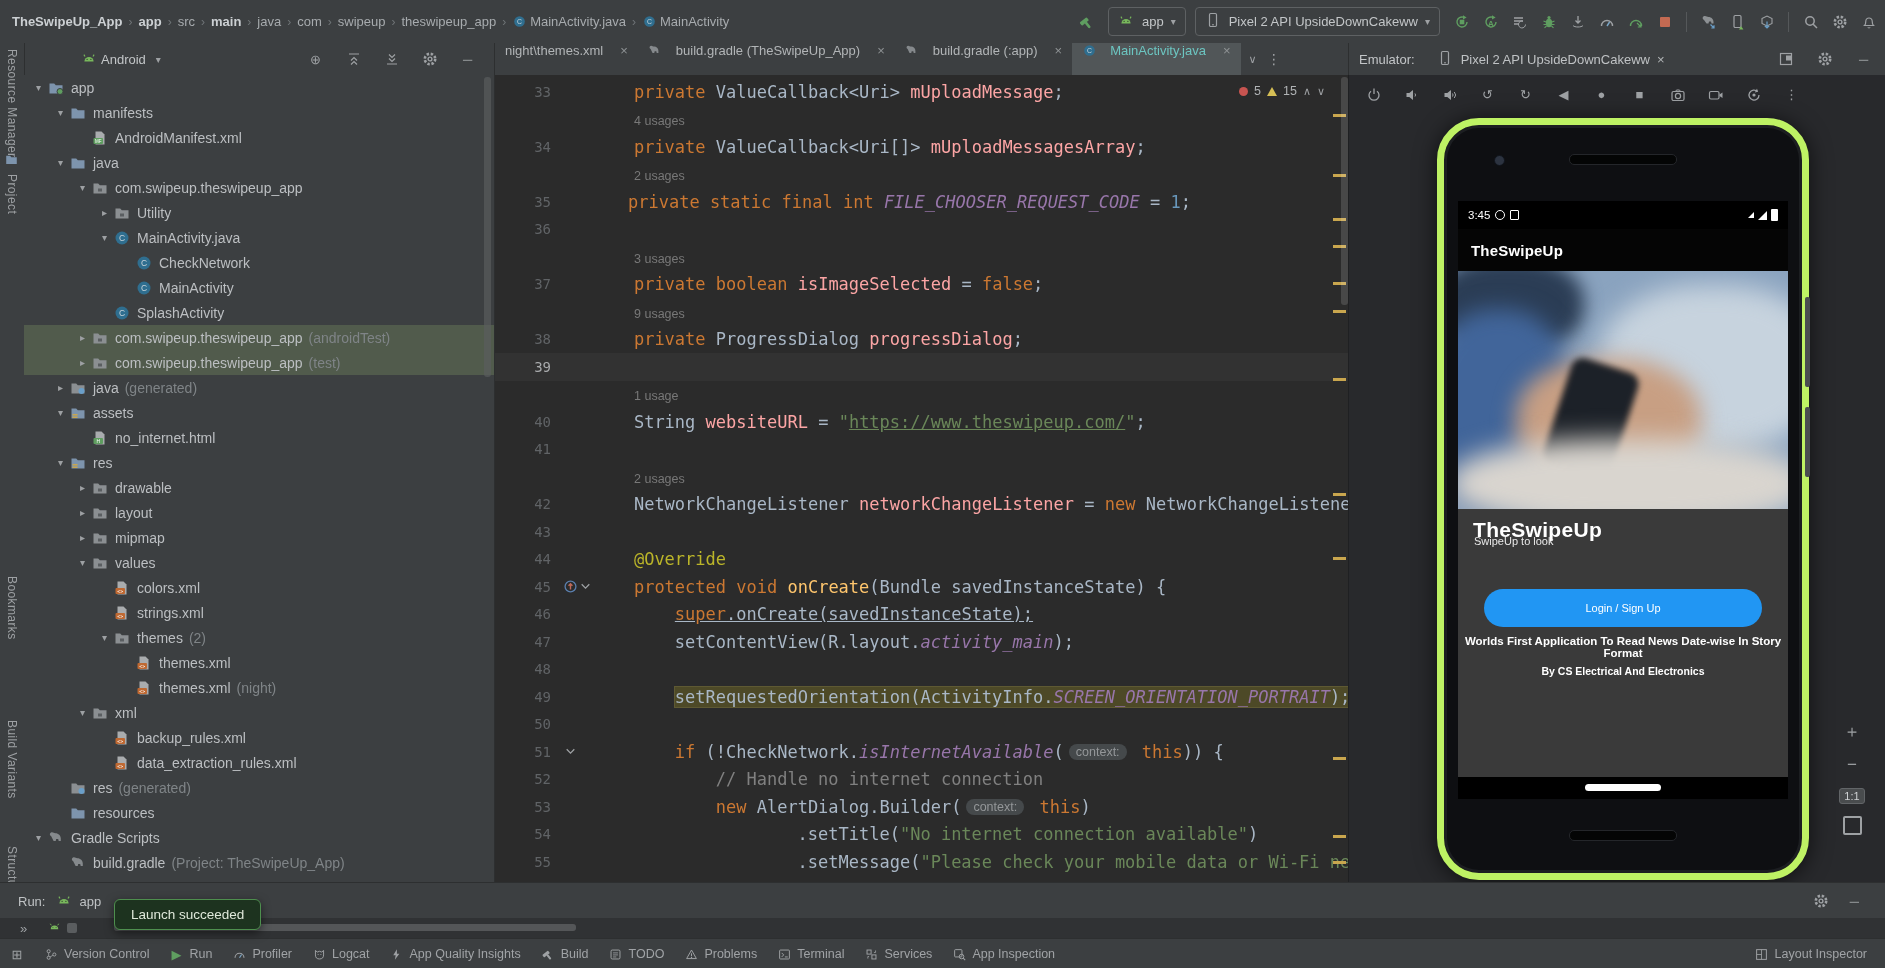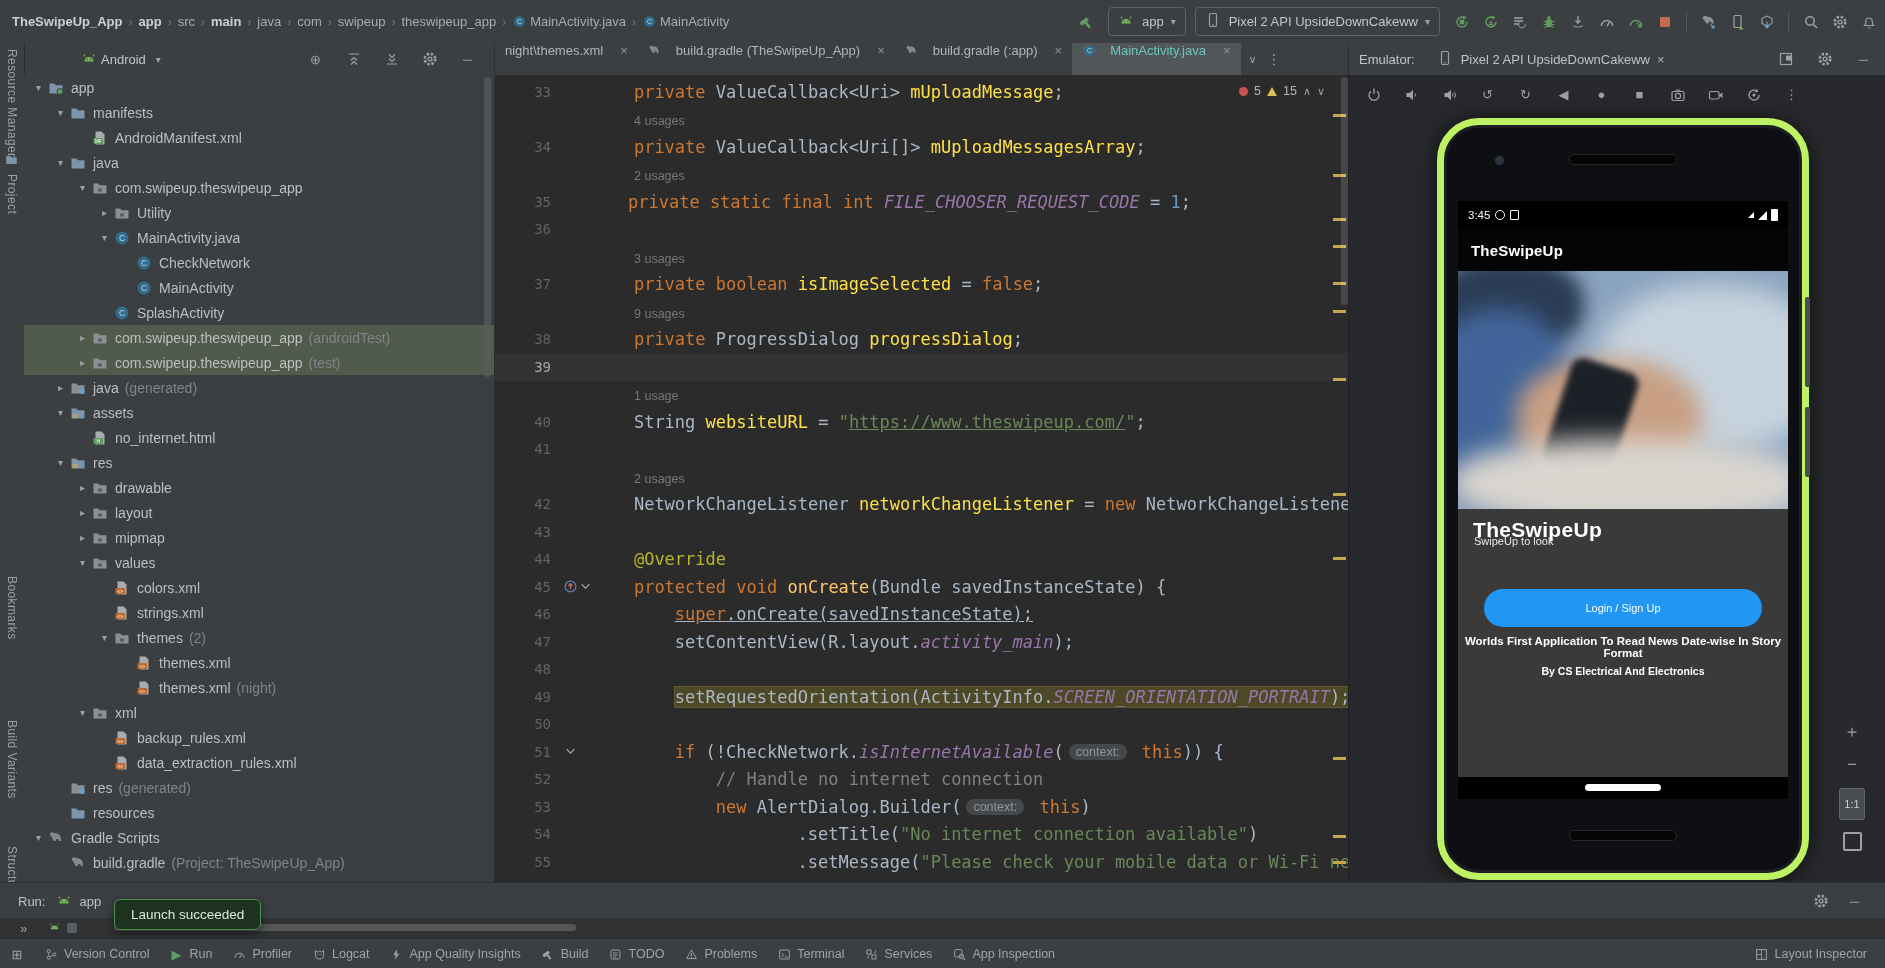--- a/index.html
+++ b/index.html
@@ -49,21 +49,21 @@
   
   #editor{position:absolute;left:494px;top:75px;width:854px;height:807px;background:#2b2b2b;border-left:1px solid #2d2f30;overflow:hidden}
   #ed-rows{padding-top:3px}
   .erow{display:flex;align-items:center;height:27.5px}
   .erow.cur{background:#323232}
   .gut{width:56px;text-align:right;padding-right:12px;color:#606366;font-family:"DejaVu Sans Mono",monospace;font-size:14px;flex:none}
   .erow.cur .gut{color:#a8aaac}
   .gicons{width:30px;flex:none;display:flex;align-items:center;gap:1px}
   .code{font-family:"DejaVu Sans Mono",monospace;font-size:17px;color:#a9b7c6;white-space:pre;width:max-content}
   .erow.hl .code{background:#4d4927;box-shadow:0 0 0 1px #5e5933}
-  .sg-k{color:#cc7832}.sg-d{color:#a9b7c6}.sg-f{color:#fde047}
+  .sg-k{color:#cc7832}.sg-d{color:#a9b7c6}.sg-f{color:#fca5a5}
   .sg-i{color:#9876aa;font-style:italic}
   .sg-s{color:#6a8759}.sg-u{color:#6a8759;text-decoration:underline}
   .sg-num{color:#6897bb}.sg-a{color:#bbb529}.sg-m{color:#ffc66d}.sg-c{color:#808080}
   .sg-h{background:#45494b;color:#949799;border-radius:8px;padding:1px 7px;font-size:12.5px;font-family:"Liberation Sans",sans-serif;margin:0 5px;vertical-align:2px}
   .inlay{color:#787878;font-size:12.5px;font-family:"Liberation Sans",sans-serif}
   #inspect{position:absolute;right:24px;top:9px;display:flex;align-items:center;gap:6px;font-size:12.5px;color:#b0b3b5}
   .err-dot{width:9px;height:9px;border-radius:50%;background:#c75450;display:inline-block}
   .warn-tri{width:0;height:0;border-left:5.5px solid transparent;border-right:5.5px solid transparent;border-bottom:9px solid #d6bf55;display:inline-block}
   .nav-chev{color:#9da0a3;font-size:11px}
   #stripe{position:absolute;right:2px;top:0;width:14px;height:100%}
@@ -90,21 +90,21 @@
   #ph-content{height:268px;background:#3a3a3a;position:relative;color:#fff}
   .ph-h1{position:absolute;left:15px;top:9px;font-size:21px;font-weight:bold;letter-spacing:.3px}
   .ph-sub{position:absolute;left:16px;top:26px;font-size:11px;color:#e9e9e9}
   .ph-login{position:absolute;left:26px;right:26px;top:80px;height:38px;background:#2196F3;border-radius:19px;display:flex;align-items:center;justify-content:center;font-size:11px;color:#fff}
   .ph-tag{position:absolute;left:6px;right:6px;top:126px;text-align:center;font-size:11.5px;font-weight:bold}
   .ph-by{position:absolute;left:8px;right:8px;top:156px;text-align:center;font-size:10.5px;font-weight:bold}
   #ph-nav{height:22px;background:#000;position:relative}
   #ph-pill{position:absolute;left:50%;top:7px;transform:translateX(-50%);width:76px;height:7px;background:#fff;border-radius:4px}
   #zoomstrip{position:absolute;right:16px;top:645px;width:36px;display:flex;flex-direction:column;gap:12px;align-items:center;color:#9ea1a4}
   .zbtn{width:24px;height:22px;display:flex;align-items:center;justify-content:center;font-size:17px}
-  .zratio{font-size:11px;background:#494c4e;border:1px solid #626568;color:#cfd2d4;padding:9px 4px;border-radius:3px}
+  .zratio{font-size:11px;background:#494c4e;border:1px solid #626568;color:#cfd2d4;padding:1px 4px;border-radius:3px}
   .zfit{width:15px;height:15px;border:2px solid #9ea1a4;border-radius:2px}
   
   #runstrip{position:absolute;left:0;top:882px;width:1885px;height:36px;background:#3c3f41;border-top:1px solid #2d2f30;display:flex;align-items:center;font-size:13px;color:#bfc2c4}
   #runstrip .lbl{padding-left:18px;padding-right:10px}
   #run-right{margin-left:auto;display:flex;align-items:center;gap:16px;padding-right:26px}
   #scrollstrip{position:absolute;left:0;top:918px;width:1885px;height:20px;background:#303234;display:flex;align-items:center;color:#9ea1a4;font-size:13px}
   #scrollstrip .gg{padding-left:20px;letter-spacing:2px}
   #mini-tabs{display:flex;gap:6px;margin-left:18px;align-items:center}
   .mini-sq{width:10px;height:10px;background:#5a5d5f;border-radius:2px}
   #hscroll{position:absolute;left:114px;top:924px;width:462px;height:7px;background:#5a5d5f;border-radius:3px;opacity:.85}

